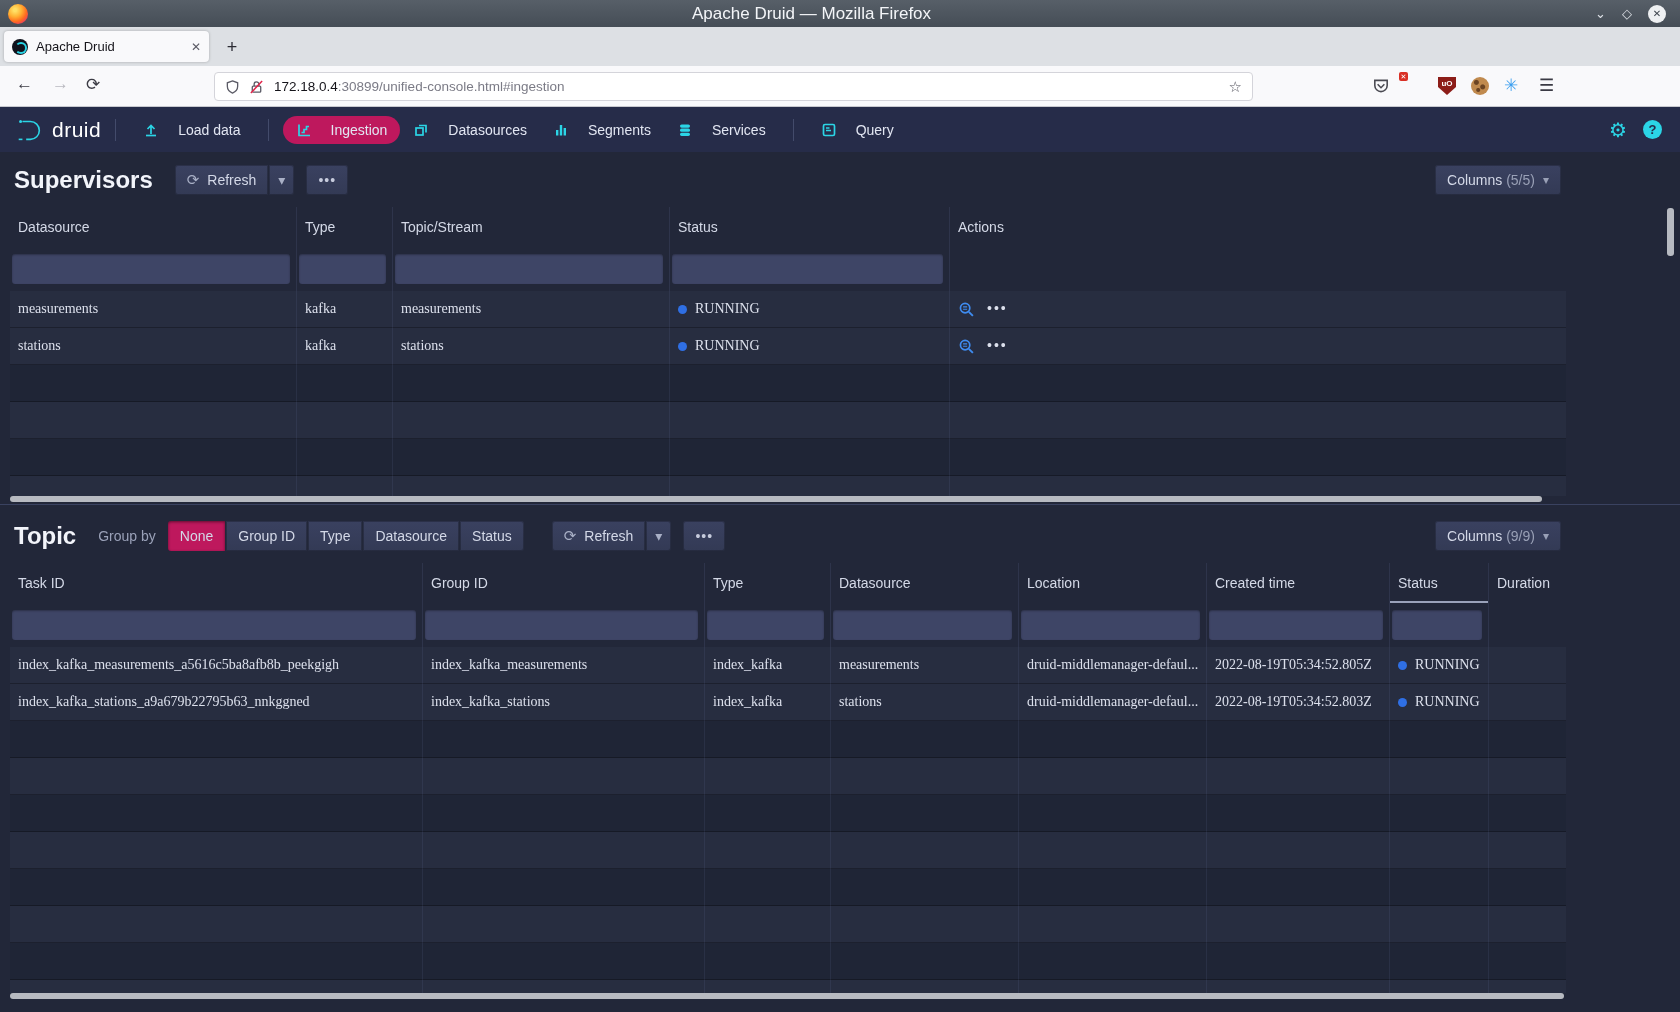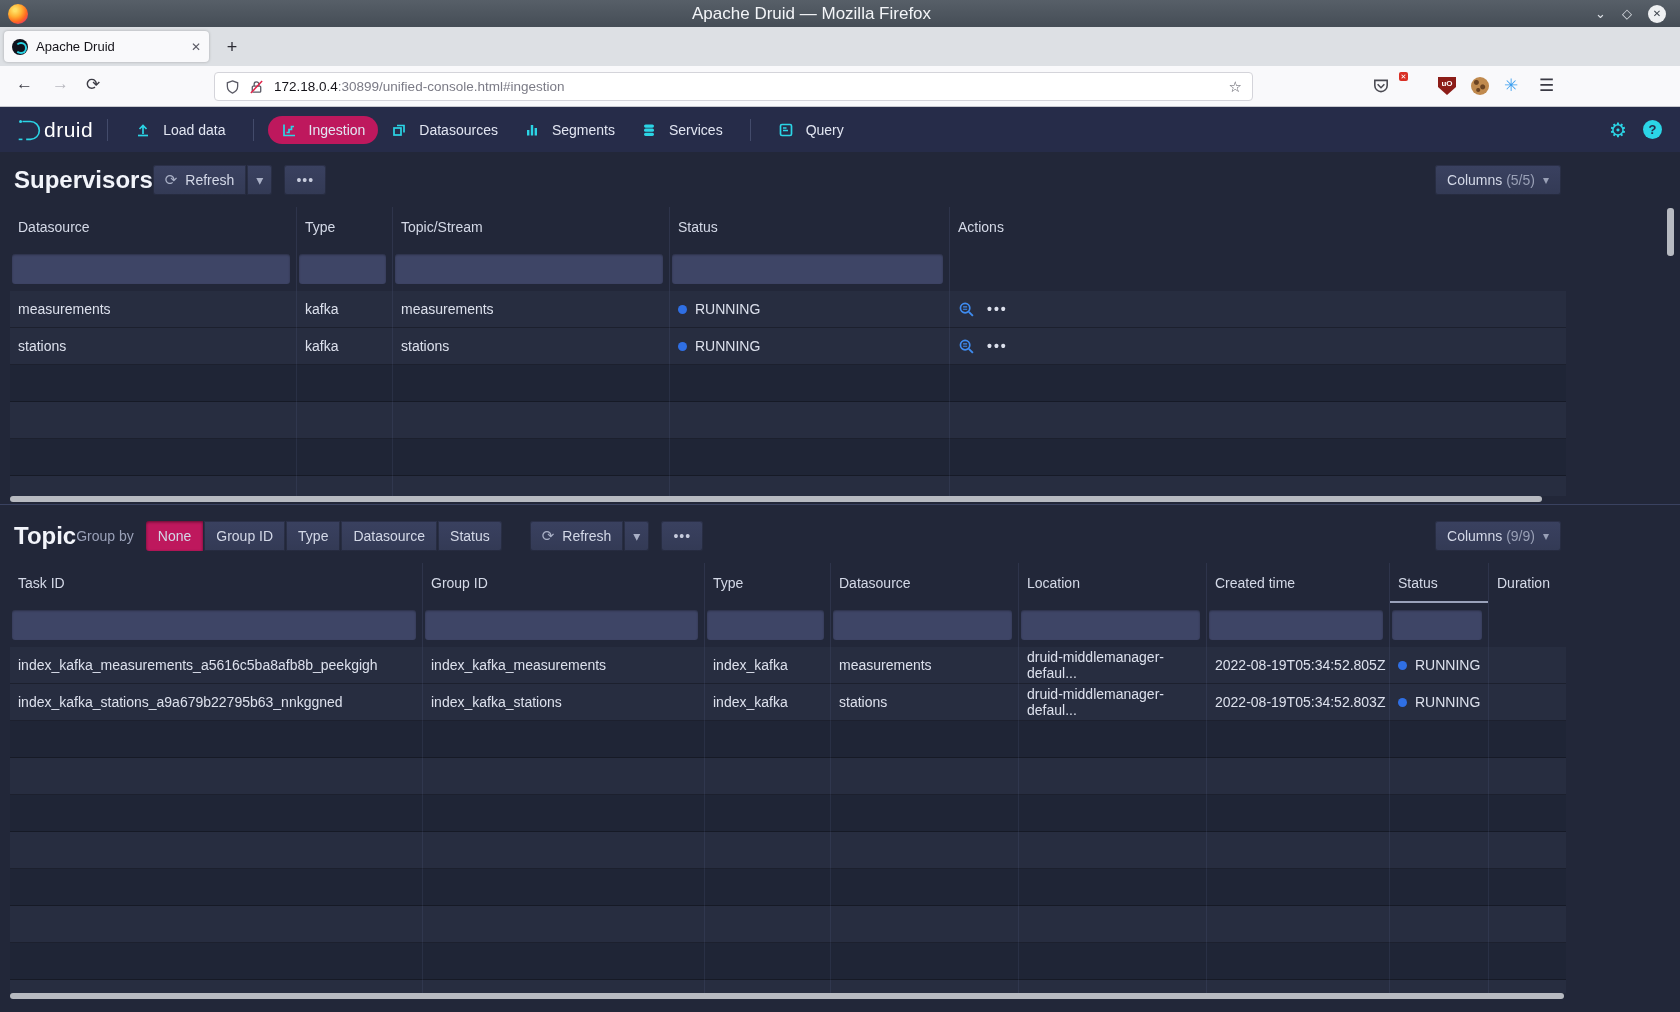--- a/index.html
+++ b/index.html
@@ -47,35 +47,35 @@
                radial-gradient(circle at 65% 55%, #6b4423 2px, transparent 3px),
                radial-gradient(circle at 40% 72%, #6b4423 1.5px, transparent 2.5px), #c08a4e; }
   .circ-x { border-radius:50%; background:#9aa0a6; position:relative;
     box-shadow:inset 0 0 0 2px #e8eaed; }
   .circ-x::after { content:"✕"; position:absolute; right:-3px; bottom:-4px; color:#fff; background:#d93025;
     font-size:7px; width:9px; height:9px; border-radius:2px; line-height:9px; text-align:center; }
 
   
   .druid-nav { position:absolute; top:107px; left:0; width:1680px; height:45px; background:#262c49;
     display:flex; align-items:center; color:#e2e6f2; }
-  .brand { display:flex; align-items:center; margin-left:14px; }
+  .brand { display:flex; align-items:center; gap:8px; margin-left:14px; }
   .brand-name { font-size:21px; color:#fff; letter-spacing:.5px; }
   .nav-sep { width:1px; height:22px; background:#434b6b; margin:0 14px; }
-  .nav-item { display:flex; align-items:center; gap:12px; font-size:14px; padding:6px 13px;
+  .nav-item { display:flex; align-items:center; gap:19px; font-size:14px; padding:6px 13px;
     border-radius:16px; cursor:pointer; }
   .nav-item.active { background:#be185d; }
   .nav-right { margin-left:auto; display:flex; align-items:center; gap:16px; margin-right:18px; }
   .gear { color:#2bd5e6; font-size:20px; }
   .help { width:19px; height:19px; border-radius:50%; background:#2bd5e6; color:#252b49;
     font-weight:bold; font-size:13px; display:flex; align-items:center; justify-content:center; }
   .cyan-svg { stroke:#2bd5e6; fill:none; stroke-width:1.7; }
 
   
   .sec-head { display:flex; align-items:center; padding:13px 0 12px 14px; }
-  .sec-title { font-size:24px; font-weight:600; color:#f2f4fa; }
+  .sec-title { font-size:24px; font-weight:600; color:#f2f4fa; margin-right:22px; }
   .btn { background:linear-gradient(#3a4160,#333a55); color:#d3d8e7; font-size:14px; height:30px;
     display:inline-flex; align-items:center; padding:0 12px; border-radius:3px;
     box-shadow:inset 0 0 0 1px rgba(0,0,0,.25); cursor:pointer; }
   .btn .g { margin-right:8px; color:#a9b0c6; font-size:15px; }
   .seg-l { border-radius:3px 0 0 3px; }
   .seg-r { border-radius:0 3px 3px 0; margin-left:1px; padding:0 9px; color:#a9b0c6; }
   .more-btn { margin-left:12px; letter-spacing:1px; color:#c6cbdc; }
   .cols-btn { margin-left:auto; margin-right:119px; }
   .dim { color:#99a0b6; } .caret { color:#99a0b6; margin-left:8px; font-size:12px; }
 
@@ -94,21 +94,21 @@
   .tsk .grid { grid-template-columns:413px 282px 126px 188px 188px 183px 99px 1fr; }
   .th { height:40px; display:flex; align-items:center; padding-left:8px; font-size:14px;
     color:#d4d9e7; border-right:1px solid rgba(90,100,140,.22); cursor:pointer; }
   .th:last-child { border-right:none; }
   .th.sorted { box-shadow:inset 0 -2px 0 #9aa2ba; }
   .fr { height:44px; border-right:1px solid rgba(90,100,140,.22); padding:7px 6px 0 2px; }
   .fr:last-child { border-right:none; }
   .filter { width:100%; height:30px; background:#3e4566; border:none; border-radius:3px;
     box-shadow:inset 0 1px 2px rgba(0,0,0,.3); }
   .body { overflow:hidden; }
-  .row { height:37px; }
+  .row { height:37px;font-family:Liberation Serif, serif; }
   .row .cell { display:flex; align-items:center; height:37px; padding-left:8px; font-size:14px;
     color:#dce0ec; border-right:1px solid rgba(90,100,140,.18); border-bottom:1px solid rgba(0,0,0,.28); }
   .row .cell:last-child { border-right:none; }
   .row.light { background:#272d40; }
   .row.dark { background:#1f2536; }
   .dot { width:9px; height:9px; border-radius:50%; background:#2f6fe4; margin-right:8px; flex:none; }
   .act { color:#3f8cf0; display:flex; align-items:center; gap:12px; }
   .act .dots { letter-spacing:2px; font-weight:bold; }
   .hscroll { height:6px; background:#b7bac1; border-radius:3px; margin-left:10px; }
   .vscroll { position:absolute; right:4px; width:7px; background:#b7bac1; border-radius:3px; }

